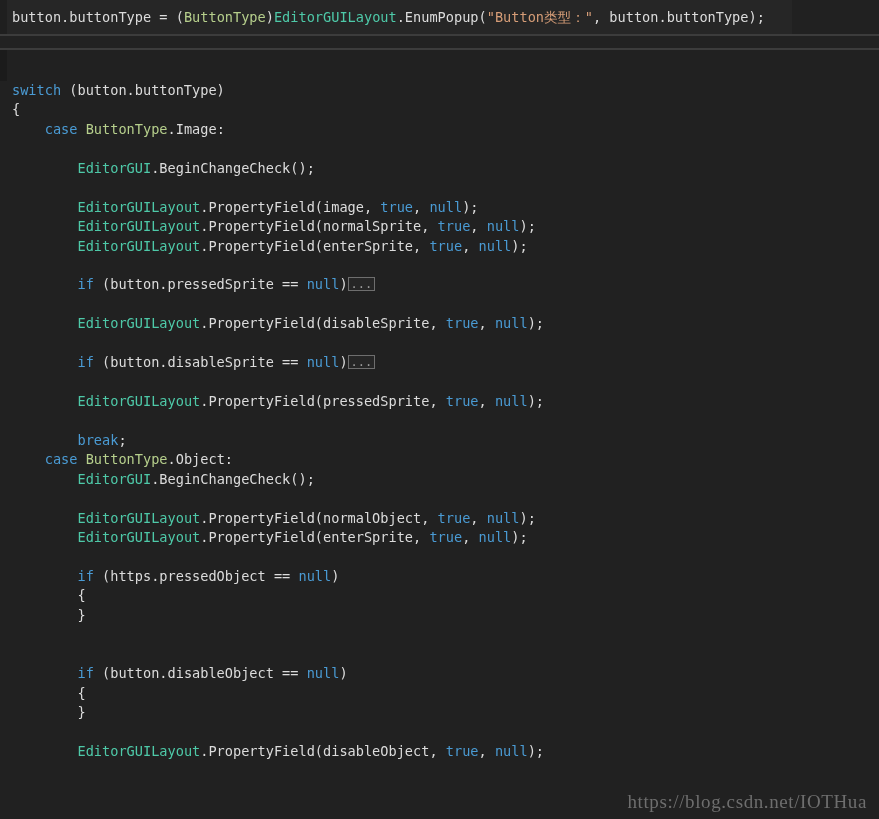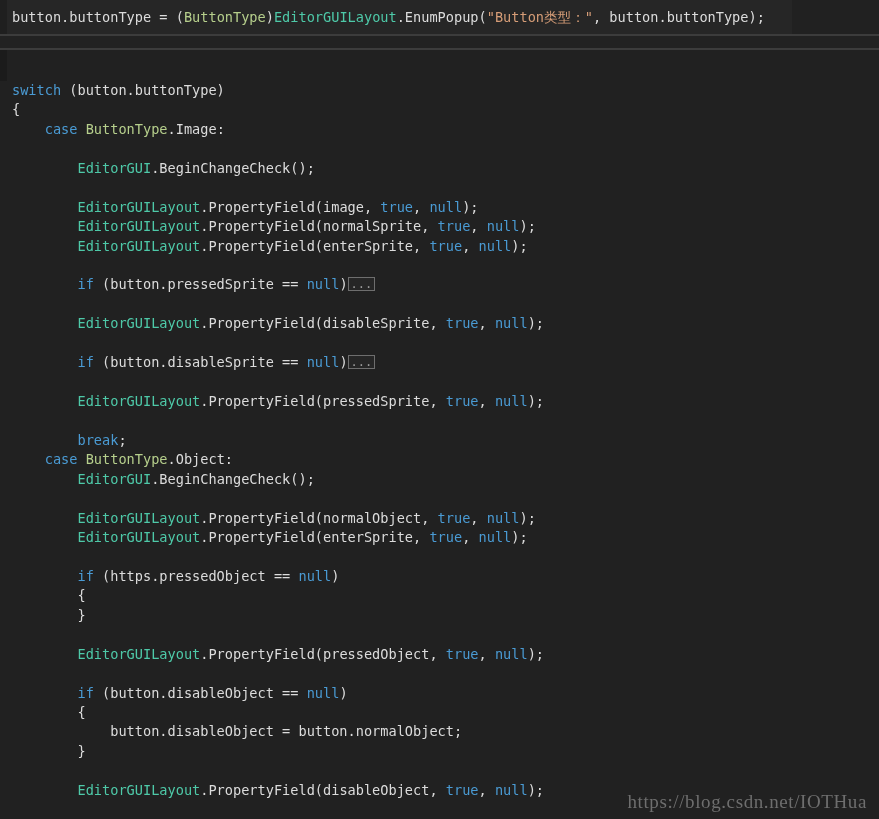--- a/index.html
+++ b/index.html
@@ -178,25 +178,23 @@
       <div class="line"><span>    </span><span class="kw">case</span><span class="plain"> </span><span class="type">ButtonType</span><span class="plain">.Object:</span></div>
       <div class="line"><span>        </span><span class="cls">EditorGUI</span><span class="plain">.BeginChangeCheck();</span></div>
       <div class="line"></div>
       <div class="line"><span>        </span><span class="cls">EditorGUILayout</span><span class="plain">.PropertyField(normalObject, </span><span class="kw">true</span><span class="plain">, </span><span class="kw">null</span><span class="plain">);</span></div>
       <div class="line"><span>        </span><span class="cls">EditorGUILayout</span><span class="plain">.PropertyField(enterSprite, </span><span class="kw">true</span><span class="plain">, </span><span class="kw">null</span><span class="plain">);</span></div>
       <div class="line"></div>
       <div class="line"><span>        </span><span class="kw">if</span><span class="plain"> (https.pressedObject == </span><span class="kw">null</span><span class="plain">)</span></div>
       <div class="line"><span>        </span><span class="brace">{</span></div>
       <div class="line"><span>        </span><span class="brace">}</span></div>
       <div class="line"></div>
-      <div class="line"><span>        </span><span class="cls">EditorGUILayout</span><span class="plain">.PropertyField(pressedObject, </span><span class="kw">true</span><span class="plain">, </span><span class="kw">null</span><span class="plain">);</span></div>
       <div class="line"></div>
       <div class="line"><span>        </span><span class="kw">if</span><span class="plain"> (button.disableObject == </span><span class="kw">null</span><span class="plain">)</span></div>
       <div class="line"><span>        </span><span class="brace">{</span></div>
-      <div class="line"><span>            </span><span class="plain">button.disableObject = button.normalObject;</span></div>
       <div class="line"><span>        </span><span class="brace">}</span></div>
       <div class="line"></div>
       <div class="line"><span>        </span><span class="cls">EditorGUILayout</span><span class="plain">.PropertyField(disableObject, </span><span class="kw">true</span><span class="plain">, </span><span class="kw">null</span><span class="plain">);</span></div>
     </div>
 
   <div class="watermark">https://blog.csdn.net/IOTHua</div>
 
 </div>
 
 </body></html>

